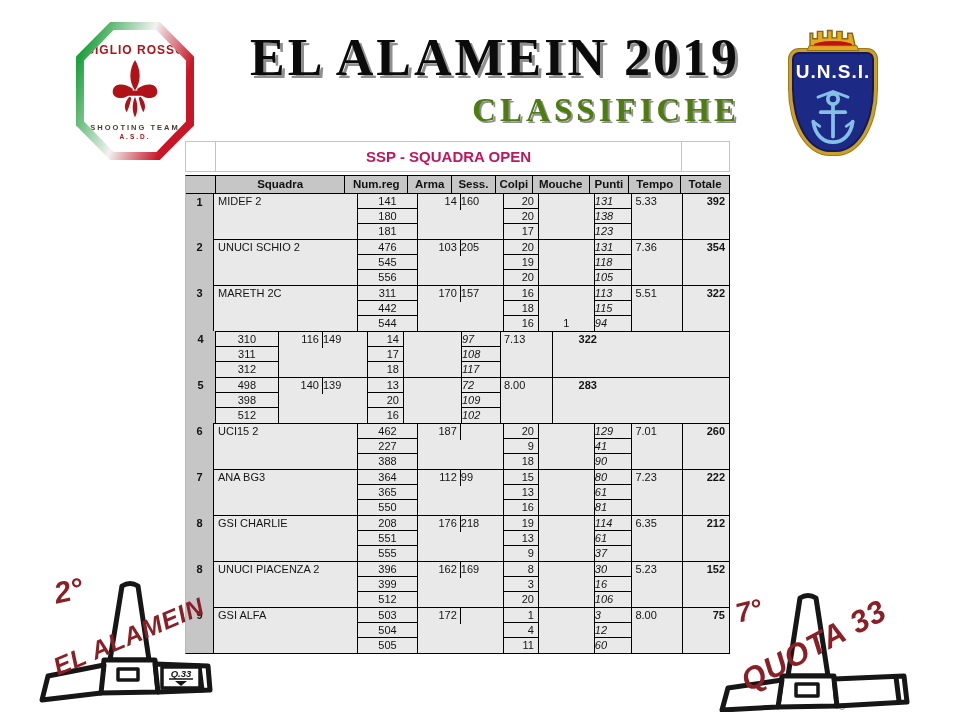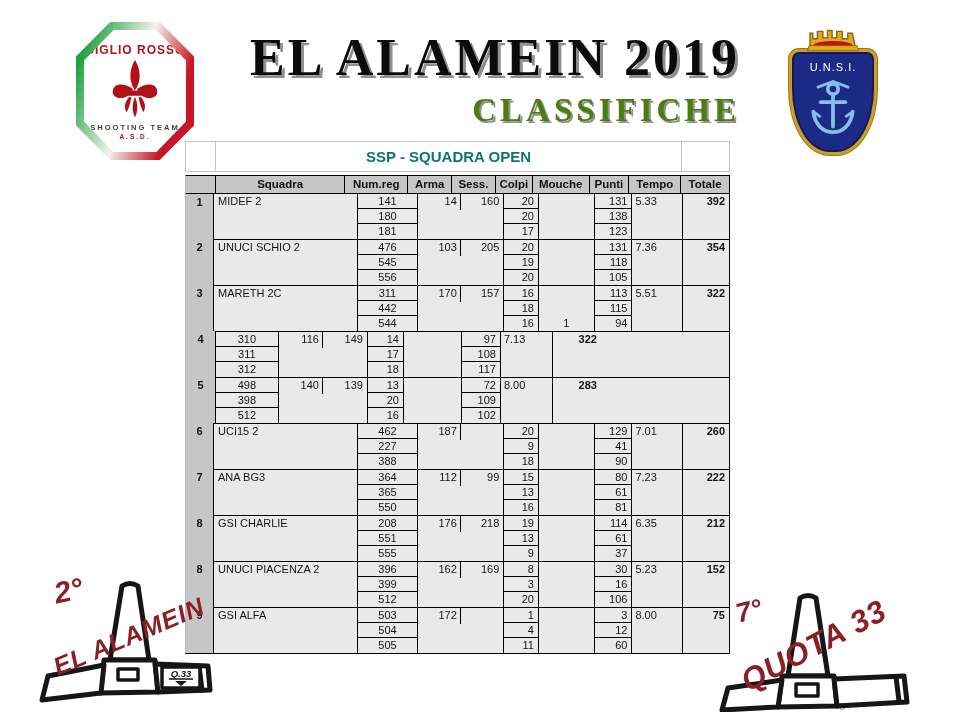--- a/index.html
+++ b/index.html
@@ -39,30 +39,30 @@
 
   
   .crest{position:absolute;left:783px;top:20px;width:100px;height:140px;text-align:center;}
   .crown-svg{display:block;margin:0 auto -3px auto;}
   .shield{
     width:88px;height:106px;margin:0 auto;background:#1c2a85;
     border:3px solid #cf9f23;border-radius:10px 10px 46% 46% / 10px 10px 62% 62%;
     box-shadow:inset 0 0 0 2px #111a5e, 0 0 0 1px #9a7a18;
     display:flex;flex-direction:column;align-items:center;
   }
-  .shield-text{color:#ffffff;font-weight:normal;font-size:11px;letter-spacing:1px;margin-top:9px;}
+  .shield-text{color:#ffffff;font-weight:bold;font-size:19px;letter-spacing:1px;margin-top:9px;}
   .anchor-svg{margin-top:1px;}
 
   
   .score-table{position:absolute;left:185px;top:141px;width:545px;}
   .title-row{display:flex;height:31px;background:#ffffff;}
   .corner-cell{width:30px;border:1px solid #c4c4c4;border-right:none;}
   .section-title{
     width:467px;border:1px solid #c4c4c4;font-weight:bold;font-size:15px;
-    text-align:center;line-height:29px;color:#0f766e;
+    text-align:center;line-height:29px;color:#be185d;
   }
   .totale-spacer{width:48px;border:1px solid #c4c4c4;border-left:none;}
   .gap{height:3px;}
   .table-frame{border:1px solid #000;border-left:1px solid #b9b9b9;}
 
   .header-row{display:flex;height:18px;background:#c6c6c6;border-bottom:1px solid #000;}
   .hcell{
     font-weight:bold;font-size:11.5px;line-height:17px;text-align:center;color:#111;
     border-right:1px solid #000;overflow:hidden;white-space:nowrap;
   }
@@ -80,28 +80,28 @@
   .cols{display:flex;border-top:1px solid #000;width:515px;}
   .block.first .cols{border-top:none;}
 
   .cell,.sub{font-size:11px;line-height:15px;color:#141414;overflow:hidden;white-space:nowrap;}
   .squadra-cell{width:149px;border-right:1px solid #000;padding-left:4px;}
   .numreg-col{width:63px;display:flex;flex-direction:column;border-right:1px solid #000;}
   .numreg-col .sub{height:15px;border-bottom:1px solid #000;text-align:center;}
   .numreg-col .sub:last-child{border-bottom:none;}
   .arma-cell{width:44px;text-align:right;padding-right:4px;position:relative;}
   .arma-cell::after{content:"";position:absolute;right:0;top:0;width:1px;height:16px;background:#000;}
-  .sess-cell{width:44px;text-align:right;padding-right:4px;}
+  .sess-cell{width:44px;text-align:left;padding-right:4px;}
   .colpi-col{width:37px;display:flex;flex-direction:column;border-left:1px solid #000;border-right:1px solid #000;}
   .colpi-col .sub{height:15px;border-bottom:1px solid #000;text-align:right;padding-right:4px;}
   .colpi-col .sub:last-child{border-bottom:none;}
   .mouche-col{width:57px;display:flex;flex-direction:column;}
   .mouche-col .sub{height:15px;text-align:center;}
   .punti-col{width:40px;display:flex;flex-direction:column;border-left:1px solid #000;border-right:1px solid #000;}
-  .punti-col .sub{height:15px;border-bottom:1px solid #000;text-align:right;padding-right:4px;}
+  .punti-col .sub{height:15px;border-bottom:1px solid #000;padding-right:4px;font-style:italic;}
   .punti-col .sub:last-child{border-bottom:none;}
   .tempo-cell{width:52px;border-right:1px solid #000;padding-left:3px;}
   .tempo-cell.small{font-size:11px;line-height:15px;}
   .totale-cell{width:48px;font-weight:bold;text-align:right;padding-right:4px;}
 
   
   .footer-left{position:absolute;left:38px;top:566px;width:180px;height:140px;}
   .footer-right{position:absolute;left:712px;top:556px;width:205px;height:156px;}
   .hand-text{
     position:absolute;color:#8b1f26;font-weight:bold;font-style:italic;

